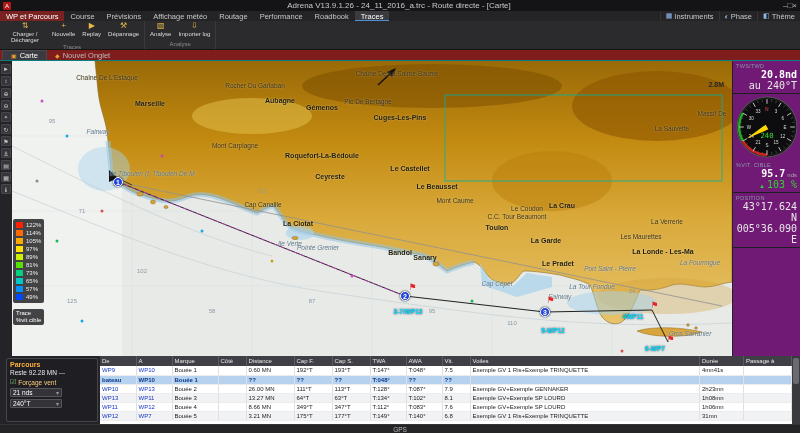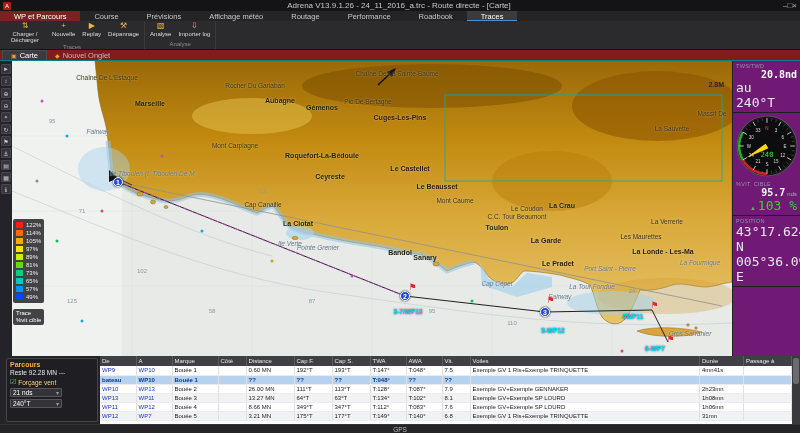--- a/index.html
+++ b/index.html
@@ -8,21 +8,21 @@
   .app { width:800px; height:433px; display:flex; flex-direction:column; }
 
   
   .titlebar { height:11px; background:#141416; display:flex; align-items:center; padding:0 3px; font-size:8px; color:#c9c9c9; }
   .app-icon { width:8px; height:8px; background:#b01818; color:#fff; font-size:6px; line-height:8px; text-align:center; margin-right:4px; border-radius:1px; }
   .tb-title { flex:1; text-align:center; white-space:nowrap; overflow:hidden; }
   .wc-btn { width:14px; text-align:center; color:#bbb; font-size:8px; cursor:default; }
 
   
   .menubar { height:10px; background:#242427; display:flex; align-items:stretch; font-size:7.5px; }
-  .menu-tab { padding:0 14px; display:flex; align-items:center; color:#c6c6c6; white-space:nowrap; }
+  .menu-tab { padding:0 6px; display:flex; align-items:center; color:#c6c6c6; white-space:nowrap; }
   .menu-tab.first { background:#7a2222; color:#fff; }
   .menu-tab.active { background:#3a3a3f; color:#fff; box-shadow:inset 0 -1px 0 #4a90d9; }
   .menu-spacer { flex:1; }
   .menu-right-btn { display:flex; align-items:center; gap:2px; padding:0 5px; color:#c6c6c6; border-left:1px solid #333; }
   .mglyph { font-size:7px; color:#8fb8e8; }
 
   
   .ribbon { height:29px; background:#2b2b2e; border-bottom:1px solid #151517; display:flex; }
   .ribbon-group { display:flex; flex-direction:column; justify-content:space-between; border-right:1px solid #3a3a3d; padding:1px 4px 0; }
   .ribbon-items { display:flex; gap:5px; align-items:flex-start; }
@@ -59,21 +59,21 @@
   .scale-legend { position:absolute; left:1px; top:158px; background:rgba(18,18,20,.78); padding:2px 3px; border-radius:2px; z-index:5; }
   .scale-row { display:flex; align-items:center; gap:3px; font-size:6px; color:#eee; height:8px; }
   .scale-chip { width:7px; height:6px; flex:0 0 auto; }
   .scale-title { position:absolute; left:1px; top:248px; background:rgba(18,18,20,.78); color:#fff; font-size:6px; padding:1px 3px; border-radius:2px; line-height:1.2; z-index:5; }
 
   
   .right-panel { width:68px; background:#701a75; display:flex; flex-direction:column; border-left:1px solid #222; }
   .inst-sec { border-bottom:1px solid #1d1d22; padding:2px 3px; }
   .inst-label { font-size:5.5px; color:#8a97a5; letter-spacing:.3px; }
   .inst-big { font-size:10px; font-weight:bold; color:#fff; text-align:right; line-height:1.1; font-family:"DejaVu Sans Mono",monospace; }
-  .inst-mid { font-size:13px; color:#e8e8e8; text-align:left; font-family:"DejaVu Sans Mono",monospace; }
+  .inst-mid { font-size:10px; color:#e8e8e8; text-align:right; font-family:"DejaVu Sans Mono",monospace; }
   .inst-mid.green { color:#35d035; }
   .inst-row { display:flex; justify-content:flex-end; align-items:baseline; gap:2px; }
   .inst-unit { font-size:6px; color:#aaa; }
   .trend { font-size:6px; color:#35d035; }
   .compass { width:64px; height:64px; margin:1px auto; display:block; }
 
   
   .bottom { height:68px; display:flex; background:#242428; }
   .bottom-left { width:100px; padding:2px 2px 2px 6px; }
   .parcours { background:#1e1e23; border:1px solid #45454c; border-radius:2px; padding:2px 3px; font-size:6.5px; height:100%; }
@@ -112,20 +112,34 @@
         <div class="menu-tab first">WP et Parcours</div>
         <div class="menu-tab">Course</div>
         <div class="menu-tab">Prévisions</div>
         <div class="menu-tab">Affichage météo</div>
         <div class="menu-tab">Routage</div>
         <div class="menu-tab">Performance</div>
         <div class="menu-tab">Roadbook</div>
         <div class="menu-tab active">Traces</div>
       </div>
     <div class="menu-spacer"></div>
+    <div id="menu-right" style="display:flex">
+        <div class="menu-right-btn">
+          <span class="mglyph">▦</span>
+          <span>Instruments</span>
+        </div>
+        <div class="menu-right-btn">
+          <span class="mglyph">◐</span>
+          <span>Phase</span>
+        </div>
+        <div class="menu-right-btn">
+          <span class="mglyph">◧</span>
+          <span>Thème</span>
+        </div>
+      </div>
   </div>
 
   <div class="ribbon">
     <div id="ribbon-groups" style="display:flex">
         <div class="ribbon-group">
           <div class="ribbon-items">
             <div class="ribbon-btn">
               <span class="ric">⇅</span>
               <span class="rlab">Charger / Décharger</span>
             </div>

